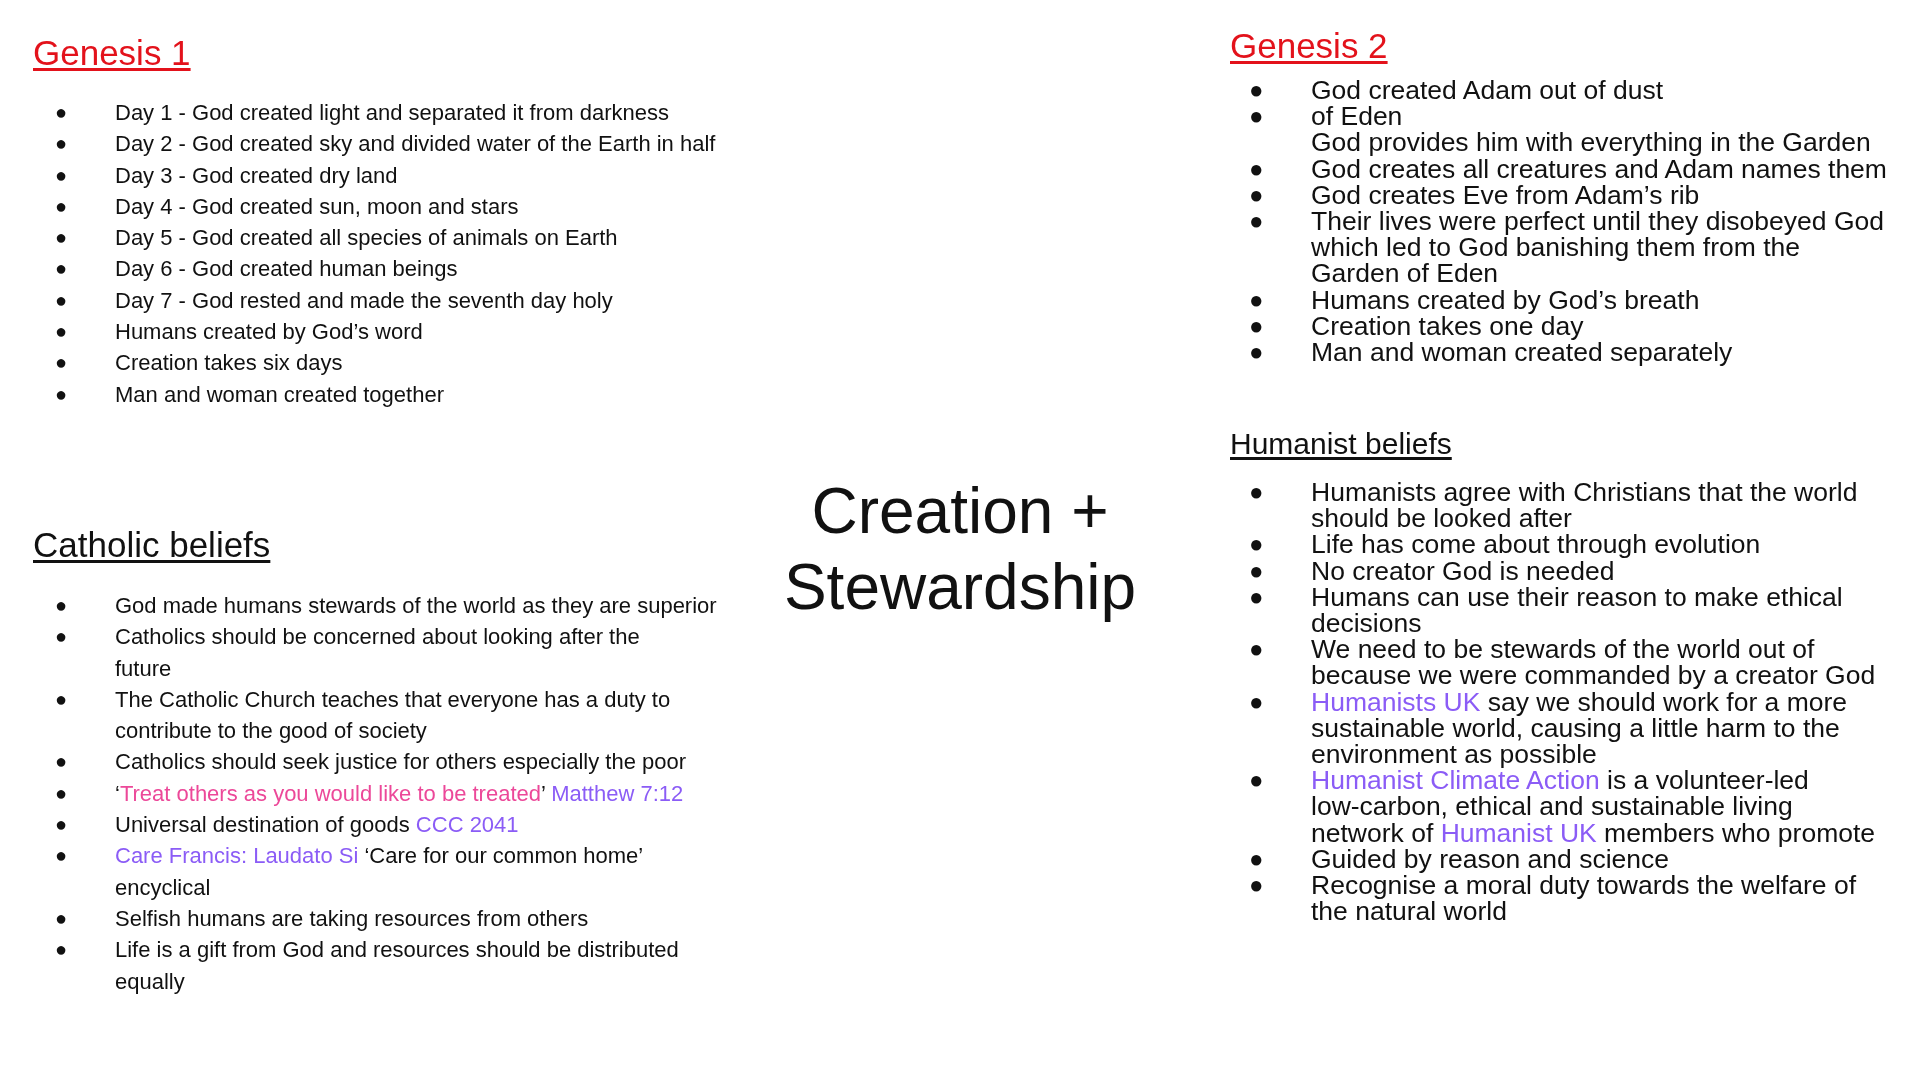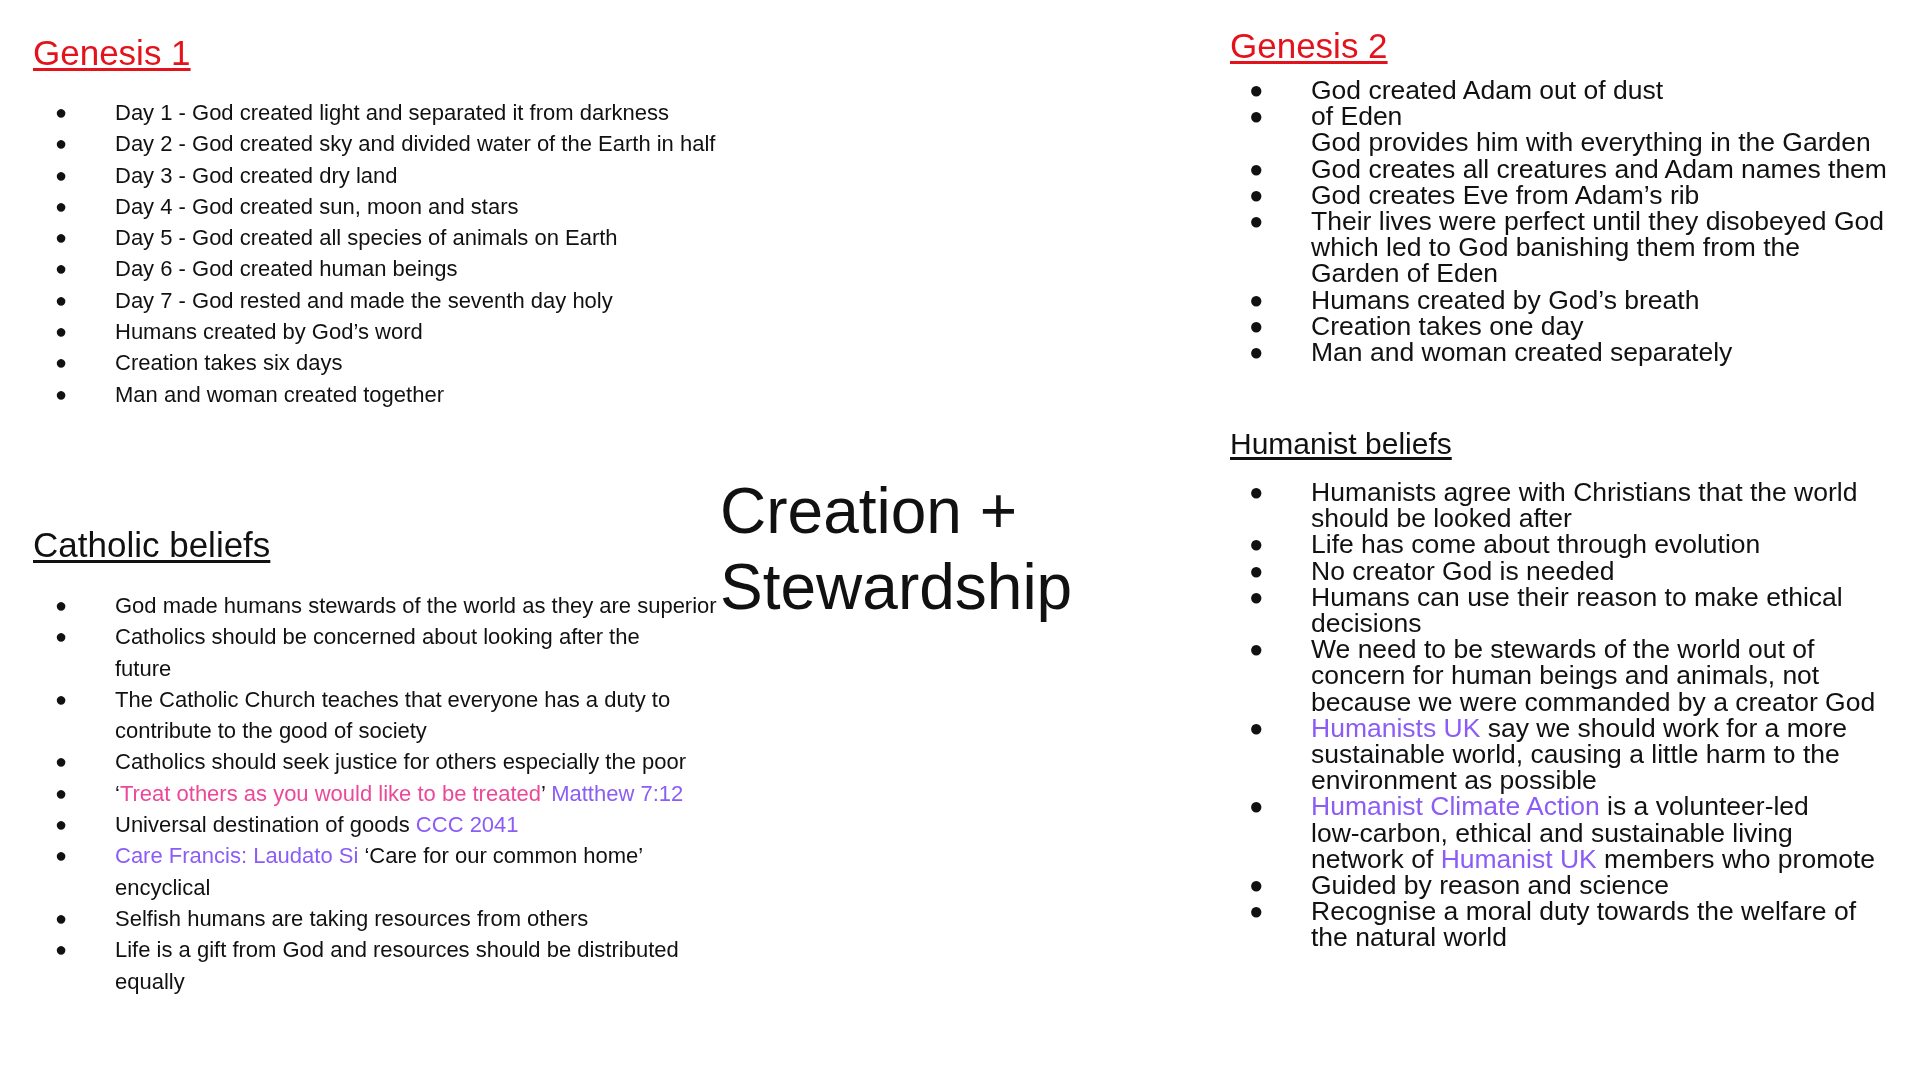--- a/index.html
+++ b/index.html
@@ -34,21 +34,21 @@
   #genesis1-list { top: 97px; }
   #catholic-heading { left: 18px; top: 512px; font-size: 35px; }
   #catholic-list { top: 590px; }
   #genesis2-heading { left: 1215px; top: 13px; font-size: 35px; }
   #genesis2-list { top: 77px; }
   #humanist-heading { left: 1215px; top: 414px; font-size: 30px; }
   #humanist-list { top: 479px; }
 
   #center-title {
     position: absolute; left: 720px; width: 480px; top: 473px;
-    text-align: left; font-size: 64px; line-height: 76px; color: #111111;
+    text-align: center; font-size: 64px; line-height: 76px; color: #111111;
   }
   #center-title span { display: block; }
 </style>
 </head>
 <body>
 
 <h1 id="genesis1-heading" class="heading red">Genesis 1</h1>
 <ul id="genesis1-list" class="list left">
     <li class="item">
       <span class="bullet">●</span>
@@ -196,21 +196,20 @@
       <span class="line"><span class="seg-black">No creator God is needed</span></span>
     </li>
     <li class="item">
       <span class="bullet">●</span>
       <span class="line"><span class="seg-black">Humans can use their reason to make ethical</span></span>
       <span class="line"><span class="seg-black">decisions</span></span>
     </li>
     <li class="item">
       <span class="bullet">●</span>
       <span class="line"><span class="seg-black">We need to be stewards of the world out of</span></span>
-      <span class="line"><span class="seg-black">concern for human beings and animals, not</span></span>
       <span class="line"><span class="seg-black">because we were commanded by a creator God</span></span>
     </li>
     <li class="item">
       <span class="bullet">●</span>
       <span class="line"><span class="seg-red">Humanists UK</span><span class="seg-black"> say we should work for a more</span></span>
       <span class="line"><span class="seg-black">sustainable world, causing a little harm to the</span></span>
       <span class="line"><span class="seg-black">environment as possible</span></span>
     </li>
     <li class="item">
       <span class="bullet">●</span>

